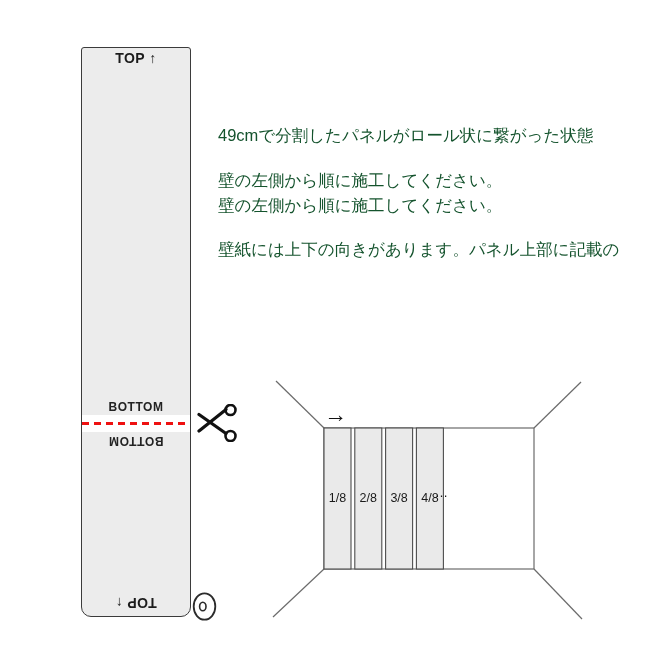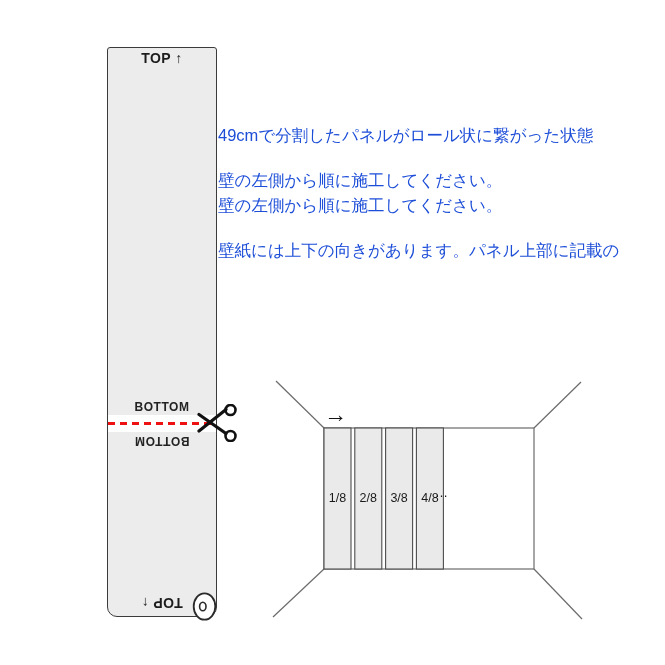--- a/index.html
+++ b/index.html
@@ -13,21 +13,20 @@
   }
 
   
   .strip {
     position: absolute;
     left: 81px; top: 47px;
     width: 110px; height: 570px;
     background: #ececec;
     border: 1.6px solid #3b3b3b;
     border-radius: 3px 3px 10px 10px;
-    margin-left: 26px;
   }
   .strip-top-label {
     position: absolute; left: 0; right: 0; top: 2px;
     text-align: center;
     font-size: 14px; font-weight: 700; color: #1c1c1c;
     letter-spacing: 0.5px;
   }
   .strip-bottom-label {
     position: absolute; left: 0; right: 0; bottom: 5px;
     text-align: center;
@@ -57,24 +56,24 @@
     background: repeating-linear-gradient(90deg,
       #ee1111 0px, #ee1111 7px, transparent 7px, transparent 12px);
   }
 
   .roll-end-svg { position: absolute; left: 190px; top: 591px; }
   .scissors-svg { position: absolute; left: 197px; top: 404px; }
 
   
   .text-block {
     position: absolute; left: 218px; top: 123px; width: 430px;
-    color: #1d4ed8;
+    color: #14532d;
   }
   .para { margin-bottom: 20.5px; }
-  .para:last-child { margin-bottom: 0; }
+  .para:last-child { margin-bottom: 0; font-family: Liberation Serif, serif; }
   .line { font-size: 16.5px; line-height: 24.6px; white-space: nowrap; }
 
   
   .room-svg { position: absolute; left: 258px; top: 368px; }
   .room-svg text { font-family: "Liberation Sans", "DejaVu Sans", sans-serif; }
   .panel-label { font-size: 12.5px; fill: #1a1a1a; }
   .panel-ellipsis { font-size: 13px; fill: #1a1a1a; letter-spacing: 1px; }
   .arrow-glyph { font-size: 23px; fill: #111; }
 </style>
 </head>

